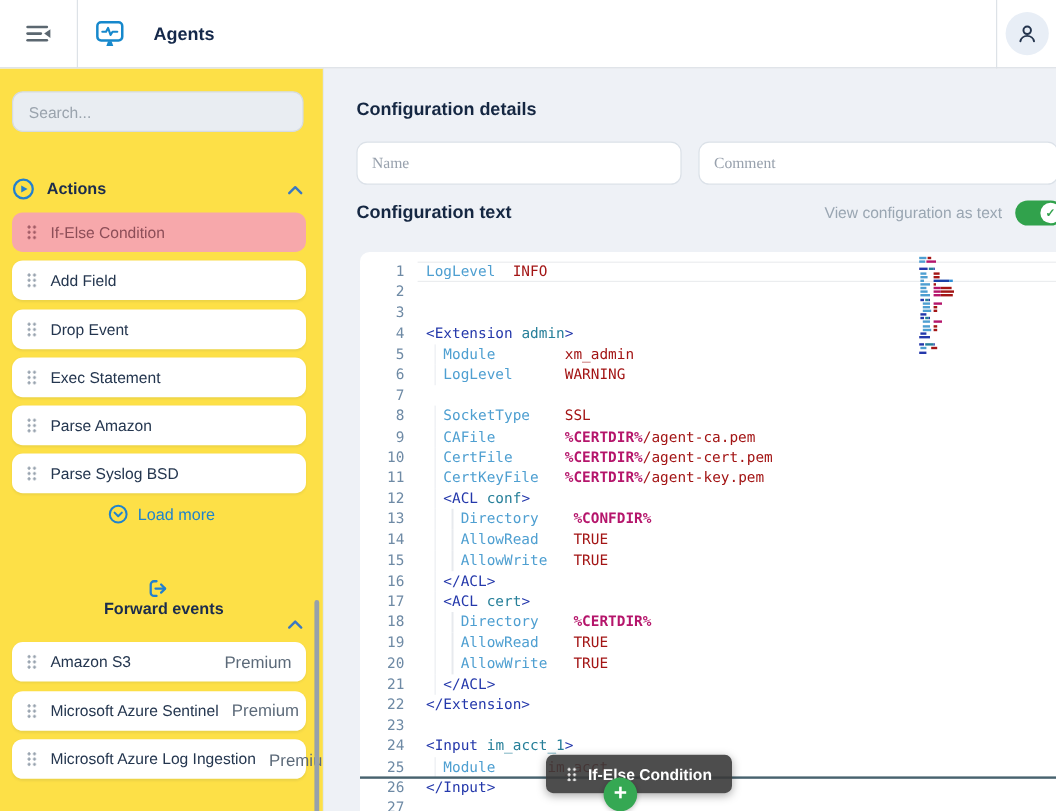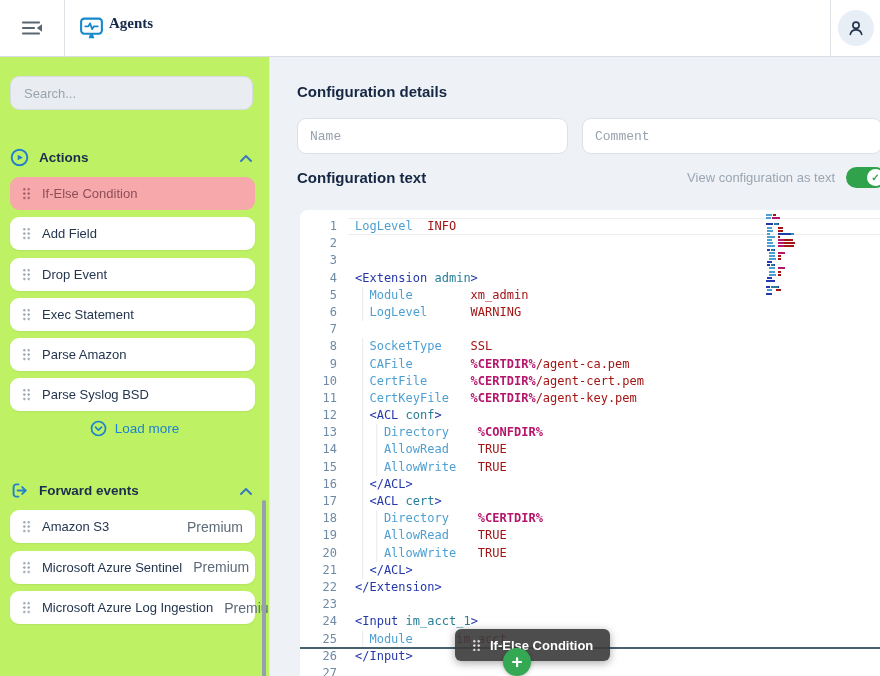--- a/index.html
+++ b/index.html
@@ -7,33 +7,33 @@
   body {
     position:relative; overflow:hidden;
     font-family:"Liberation Sans", sans-serif;
     background:#eef1f6; color:#22344f;
   }
   
   .header{ position:absolute; left:0; top:0; width:880px; height:57px;
     background:#fff; border-bottom:1px solid #d9dee4; display:flex; align-items:center; z-index:5;}
   .hamburger{ width:64px; height:100%; display:flex; align-items:center; justify-content:center; cursor:pointer; background:none; border:none;}
   .hdr-divider{ width:1px; height:57px; background:#dde2e7; }
-  .brand{ display:flex; align-items:flex-start; gap:4px; padding-left:13px;font-family:Liberation Serif, serif; }
+  .brand{ display:flex; align-items:center; gap:23px; padding-left:13px; }
   .brand-title{ font-size:15px; font-weight:bold; color:#14284a; }
   .hdr-spacer{ flex:1; }
   .avatar-zone{ width:49px; display:flex; justify-content:center; }
   .avatar{ width:36px; height:36px; border-radius:50%; background:#e8eef6; display:flex; align-items:center; justify-content:center; border:none; cursor:pointer;}
   
   .sidebar{ position:absolute; left:0; top:57px; width:270px; height:619px;
-    background:#bef264; border-right:1px solid #e3e8ed; overflow:hidden; }
+    background:#fde047; border-right:1px solid #e3e8ed; overflow:hidden; }
   .search{ margin:19px 16px 0 10px; width:243px; height:34px; border-radius:9px;
     border:1px solid #d5dbe2; background:#e9edf2; padding:0 13px; font-size:13px; color:#33465f; outline:none;}
   .search::placeholder{ color:#9aa3ad; }
   .sec-head{ display:flex; align-items:center; margin:38px 16px 10px 10px; cursor:pointer;}
-  .sec-head.fwd{ margin-top:44px; }
+  .sec-head.fwd{ margin-top:44px;flex-direction:column; }
   .sec-title{ font-size:13.5px; font-weight:bold; color:#1b2c4d; margin-left:10px; }
   .sec-chevron{ margin-left:auto; display:flex; }
   .side-list{ padding:0 14px 0 10px; }
   .item{ height:33px; margin-bottom:7.3px; background:#fff; border-radius:9px;
     display:flex; align-items:center; padding:0 12px; gap:11px;
     box-shadow:0 1px 2px rgba(20,40,70,.07); cursor:grab; }
   .item-label{ font-size:13px; color:#24364f; white-space:nowrap; }
   .item-badge{ margin-left:auto; font-size:14px; color:#5c6a79; }
   .item.hl{ background:#f7a8ab; box-shadow:none; }
   .item.hl .item-label{ color:#8d4e58; }
@@ -43,21 +43,21 @@
   .item.hl .dots{ background-image:radial-gradient(circle, #a05a64 1.1px, transparent 1.3px); }
   .load-more{ display:flex; align-items:center; justify-content:center; gap:8px;
     margin-top:9px; color:#1f83cd; font-size:13.5px; cursor:pointer; background:none; border:none; width:100%;}
   .sb-thumb{ position:absolute; right:3px; top:443px; width:4px; height:240px; background:#97a1ab; border-radius:2px;}
   
   .main{ position:absolute; left:270px; top:57px; width:610px; height:619px; background:#eef1f6; }
   .h-main{ position:absolute; left:27px; font-size:15px; font-weight:bold; color:#152742; }
   .h-details{ top:26px; }
   .inputs-row{ position:absolute; left:27px; top:61px; display:flex; gap:14px; }
   .txt-input{ height:36px; border-radius:9px; border:1px solid #dbe1e8; background:#fff;
-    padding:0 12px; font-size:13px; color:#2c3e57; outline:none; font-family:Liberation Mono, monospace;}
+    padding:0 12px; font-size:13px; color:#2c3e57; outline:none; font-family:Liberation Serif, serif;}
   .txt-input::placeholder{ color:#98a1ad; }
   .in-name{ width:271px; }
   .in-comment{ width:300px; }
   .text-row{ position:absolute; left:27px; top:110px; right:-6px; display:flex; align-items:center; }
   .toggle-group{ margin-left:auto; display:flex; align-items:center; gap:11px; }
   .toggle-label{ font-size:13px; color:#9aa6b2; }
   .toggle{ width:40px; height:21px; border-radius:11px; background:var(--c-toggle,#31a24c);
     position:relative; border:none; cursor:pointer; }
   .toggle .knob{ position:absolute; right:2px; top:2px; width:17px; height:17px; border-radius:50%;
     background:#fff; display:flex; align-items:center; justify-content:center;

